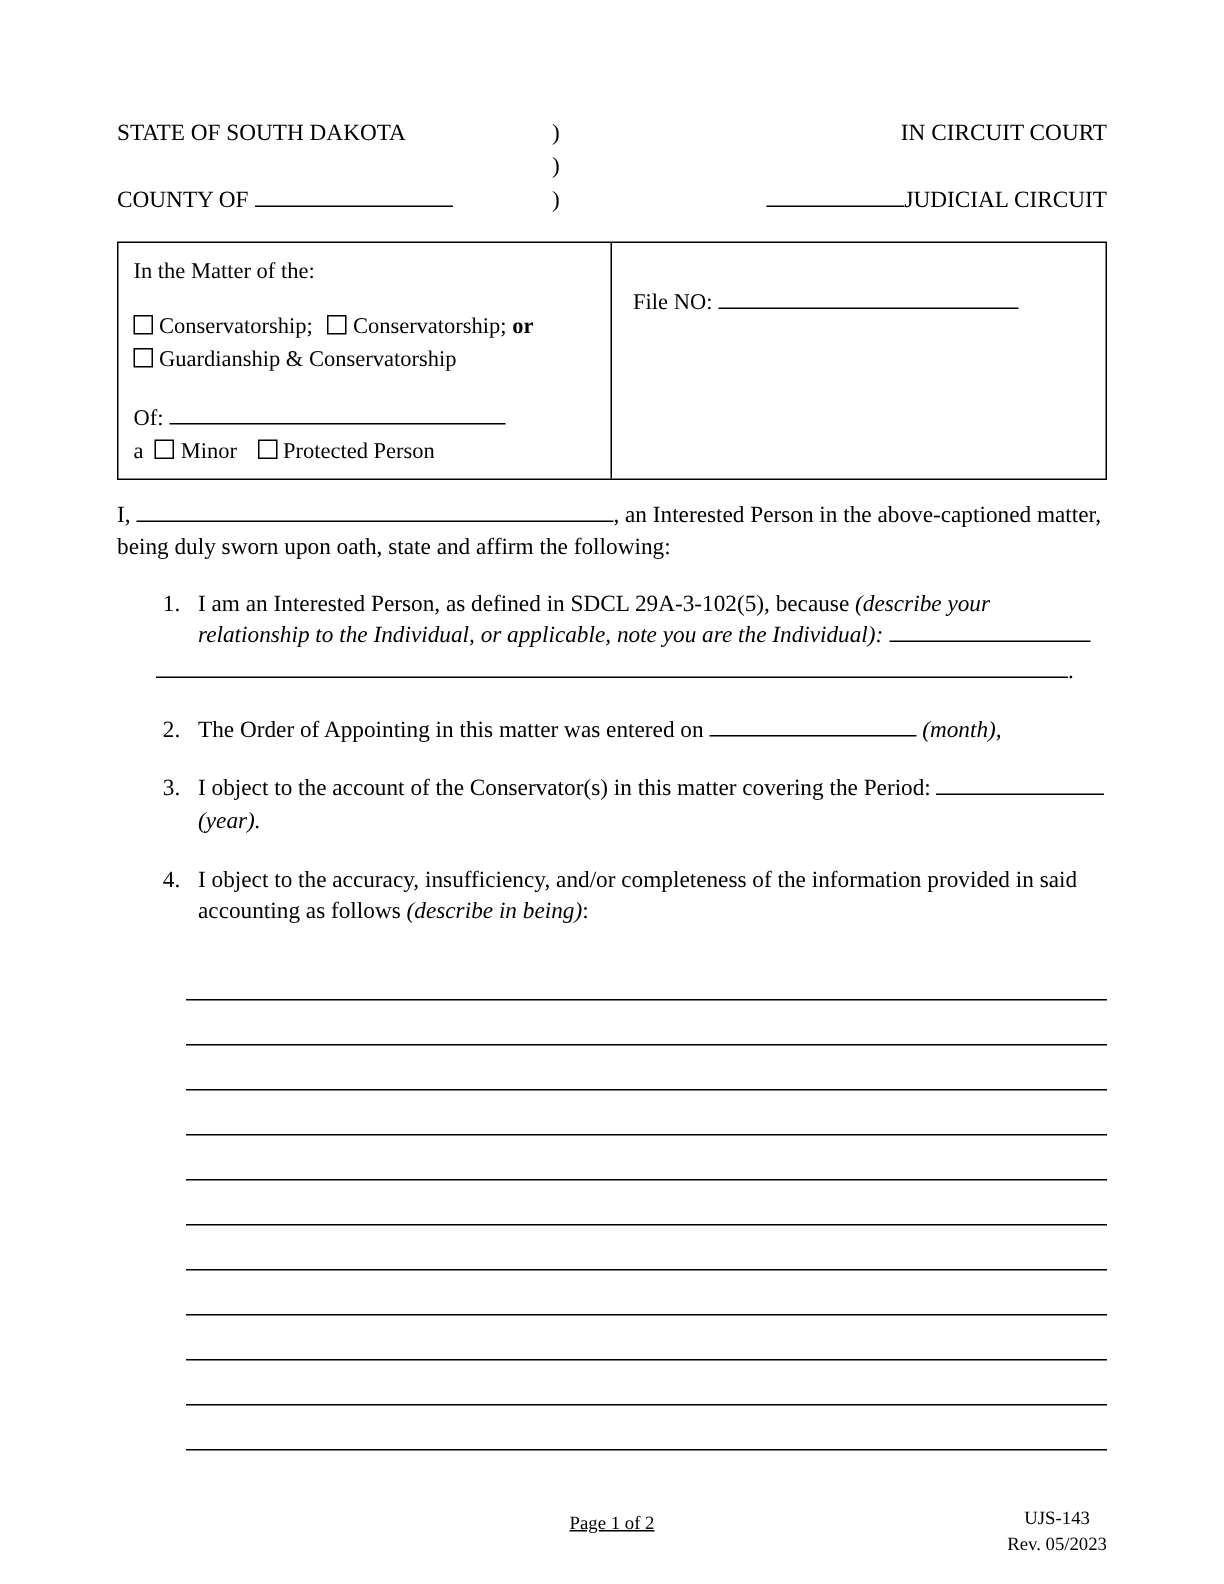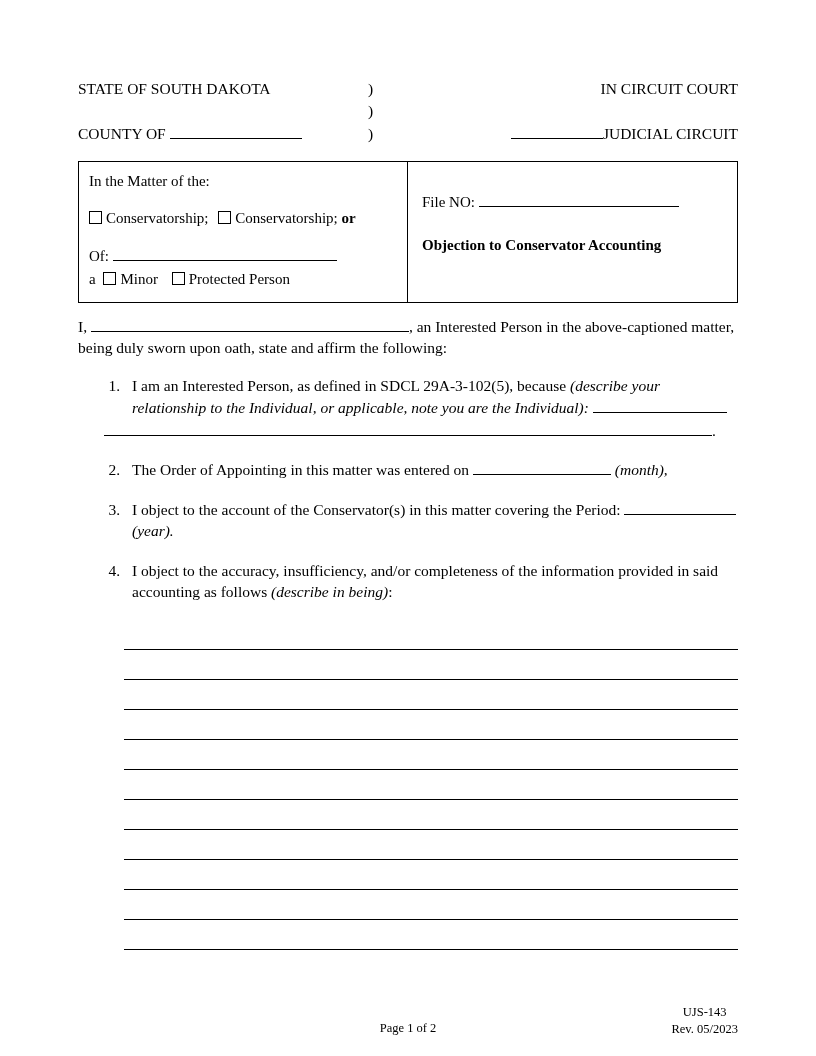--- a/index.html
+++ b/index.html
@@ -119,22 +119,23 @@
     position: absolute;
     left: 78px;
     right: 78px;
     bottom: 52px;
     font-size: 12.5px;
   }
   .footer .pg {
     position: absolute;
     left: 50%;
     transform: translateX(-50%);
-    top: 17px;
+    top: 4px;
     white-space: nowrap;
+    text-decoration: underline;
   }
   .footer .rt {
     position: absolute;
     right: 0;
     top: 0;
     text-align: center;
     line-height: 1.35;
   }
 </style>
 </head>
@@ -172,39 +173,41 @@
   <div class="caption-box">
     <div class="caption-left">
       <div class="row">In the Matter of the:</div>
 
       <div class="row sp-top">
         <span class="cb"></span><span>Conservatorship;</span>
         <span class="cb" style="margin-left:6px;"></span><span>Conservatorship;</span>
         <span class="b">or</span>
       </div>
 
+      <div class="row">
+        <span class="cb"></span><span>Guardianship &amp; Conservatorship</span>
+      </div>
 
       <div class="row sp-top2">
         <span>Of:</span>
         <span class="blank-line" style="width:224px;"></span>
       </div>
 
       <div class="row">
         <span>a</span>
         <span class="cb" style="margin-left:4px;"></span><span>Minor</span>
         <span class="cb" style="margin-left:10px;"></span><span>Protected Person</span>
       </div>
     </div>
 
     <div class="caption-right">
       <div class="fileno">
         <span>File NO:</span>
         <span class="blank-line" style="width:200px;"></span>
       </div>
-      <div class="doc-title">Objection to Conservator Accounting</div>
     </div>
   </div>
 
   <div class="intro">
     <span>I, </span><span class="blank-line" style="width:318px;"></span><span>, an Interested Person in the above-captioned matter,</span>
     <div>being duly sworn upon oath, state and affirm the following:</div>
   </div>
 
   <ol class="items">
 

